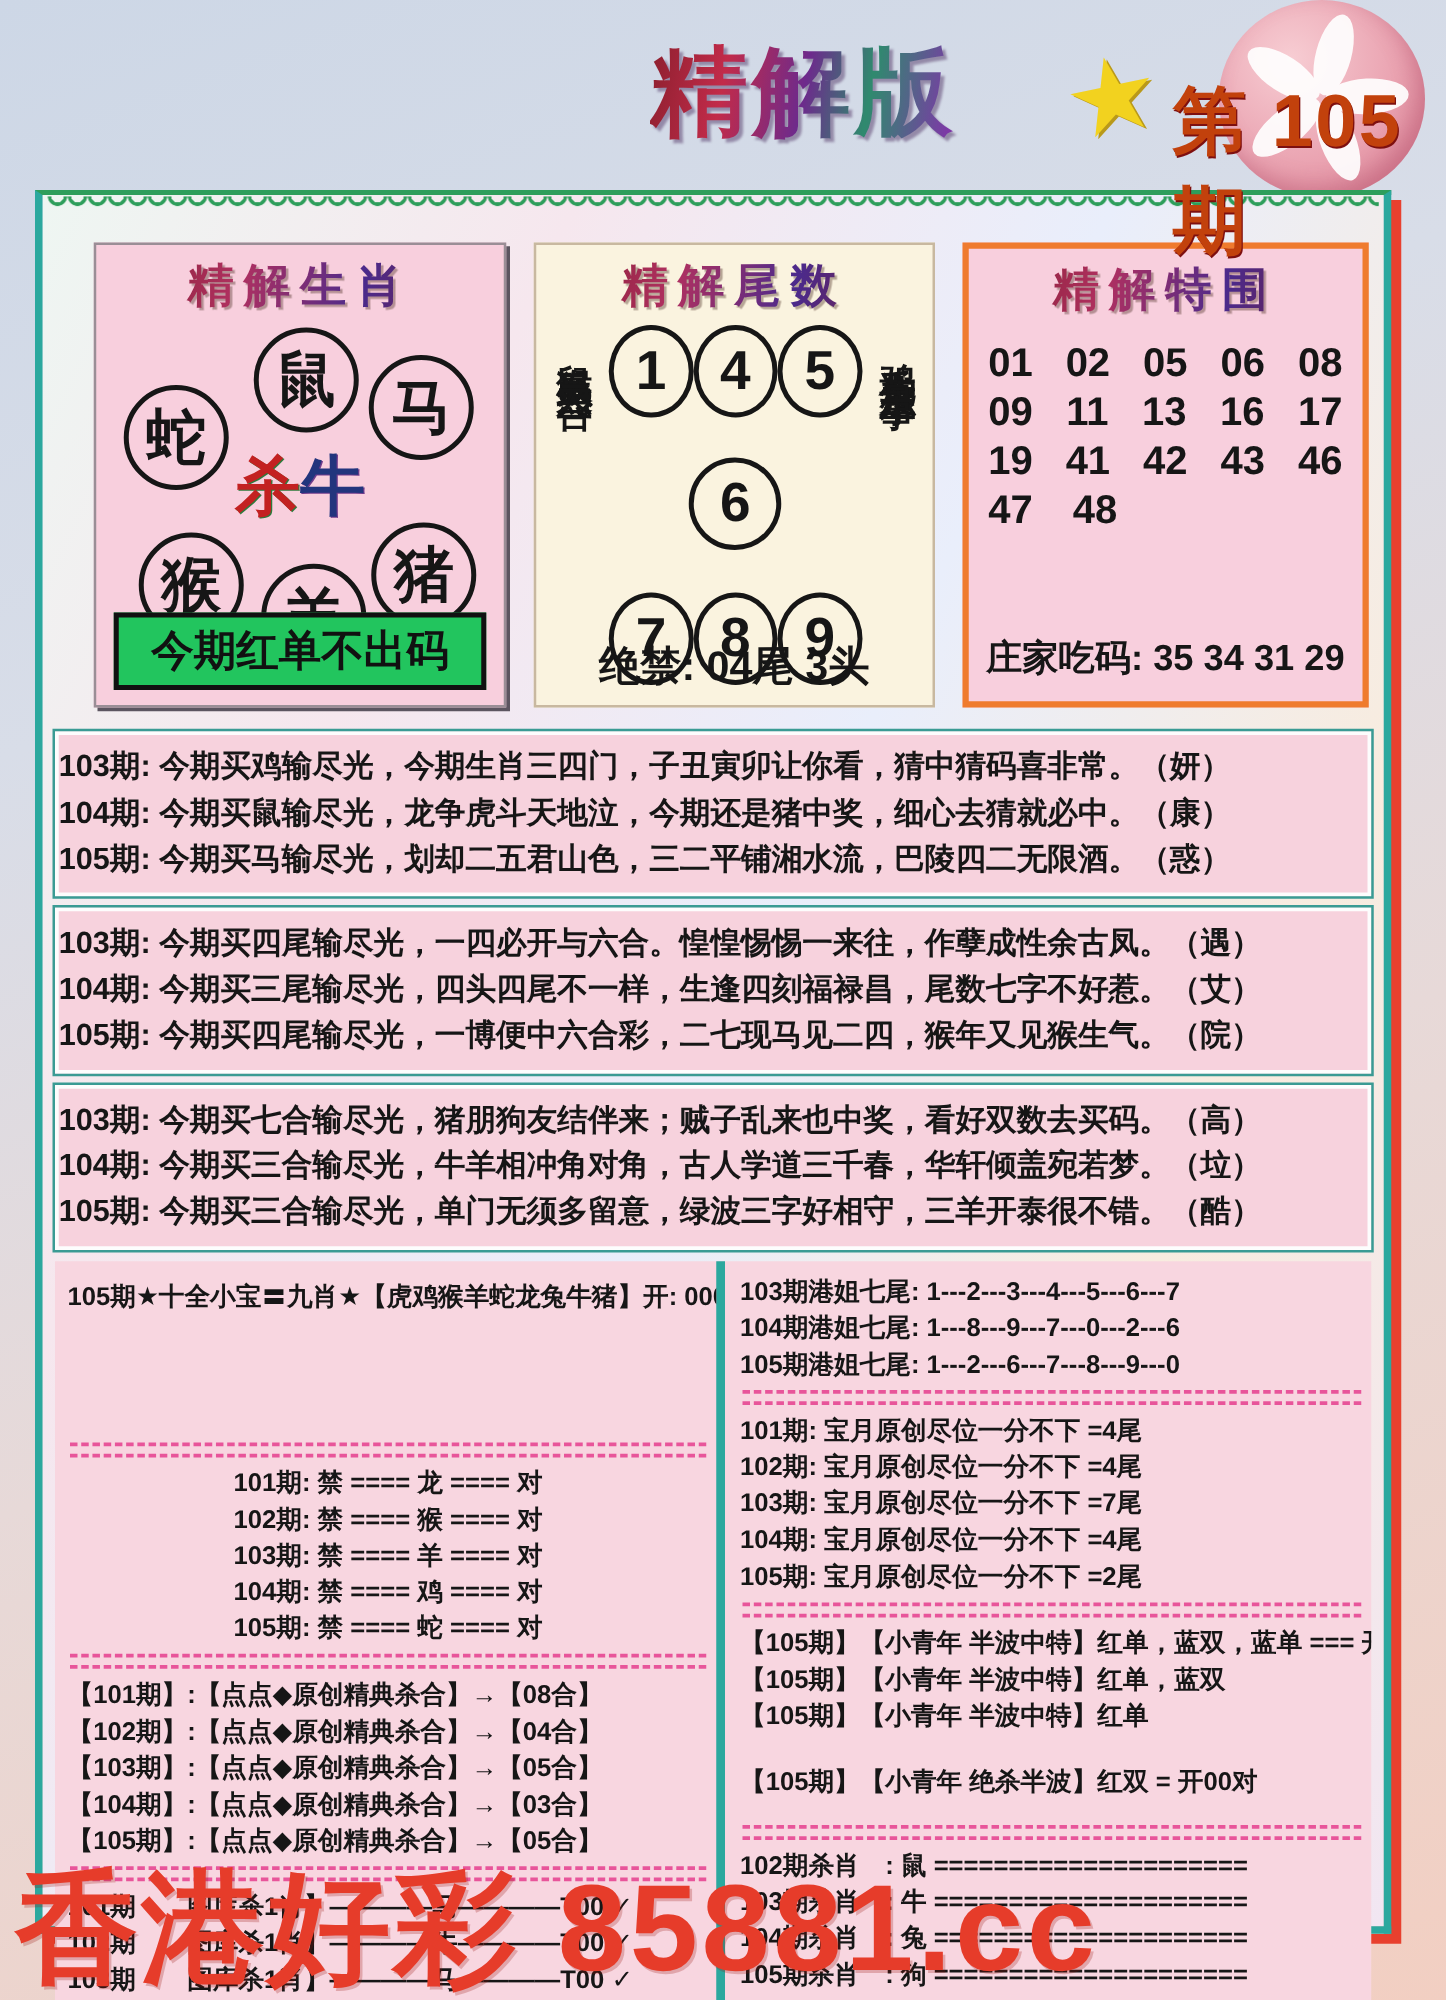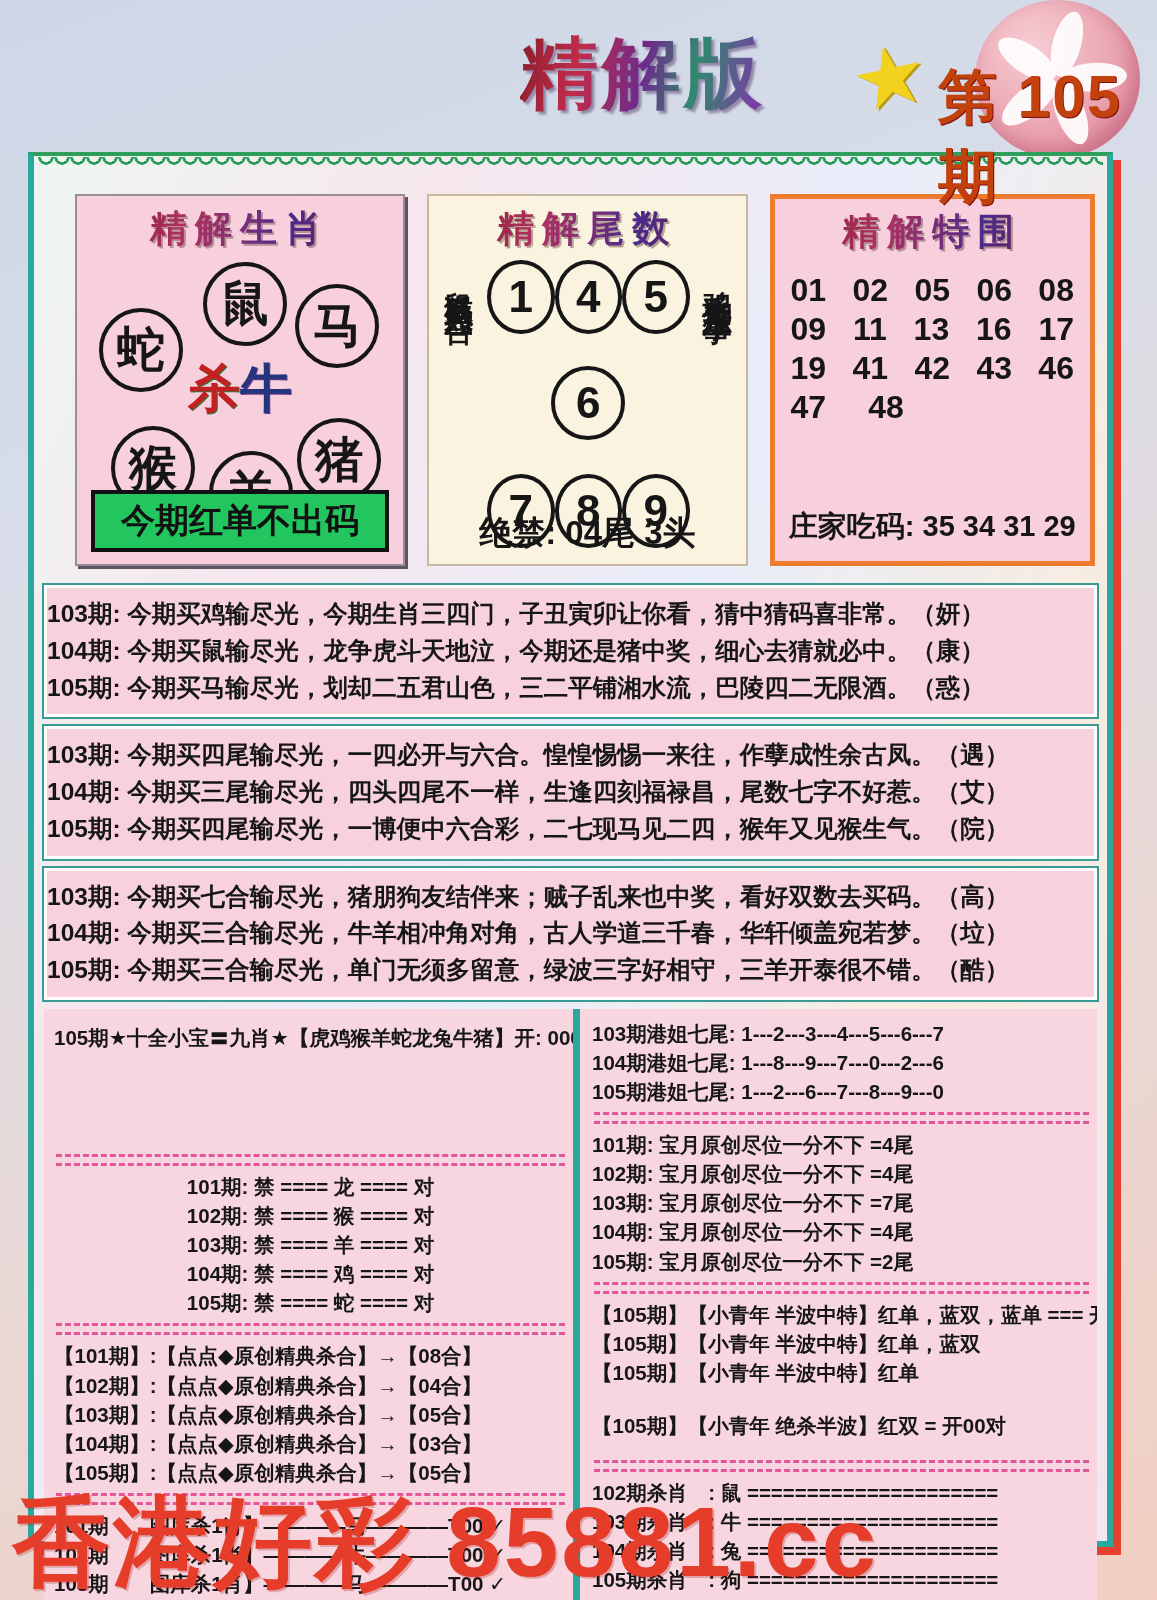--- a/index.html
+++ b/index.html
@@ -62,21 +62,21 @@
   .vleft{left:10px;} .vright{right:8px;}
   .ncircle{width:66px;height:66px;border:4px solid #161616;border-radius:50%;display:flex;
     align-items:center;justify-content:center;font-size:44px;font-weight:bold;color:#161616;background:transparent;}
   .nrow{position:absolute;left:58px;right:56px;display:flex;justify-content:space-between;}
   .nrow1{top:4px;} .nrow2{top:110px;justify-content:center;} .nrow3{top:218px;}
   .tfooter{position:absolute;bottom:8px;left:0;width:100%;text-align:center;font-size:33px;font-weight:bold;color:#161616;}
 
   .p-special{width:335px;background:#f8cfdd;border:5px solid #ef7b2e;}
   .numgrid{padding:14px 16px 0 16px;}
   .numrow{display:flex;justify-content:space-between;font-size:32px;font-weight:bold;color:#161616;line-height:1.22;}
-  .numrow.partial{justify-content:flex-start;gap:42px;}
+  .numrow.partial{justify-content:flex-start;gap:32px;}
   .sfooter{position:absolute;bottom:14px;left:0;width:100%;text-align:center;
     font-size:29px;font-weight:bold;color:#161616;}
 
   
   .verse{margin:9px 10px;background:#f7d2dd;border:3px solid #fdfdfd;outline:2px solid #3a9b94;
     padding:8px 0;}
   .verse div{font-size:24.5px;font-weight:bold;color:#161616;line-height:1.5;white-space:nowrap;}
 
   
   .bottom{display:flex;margin:9px 10px 0 10px;height:628px;}

